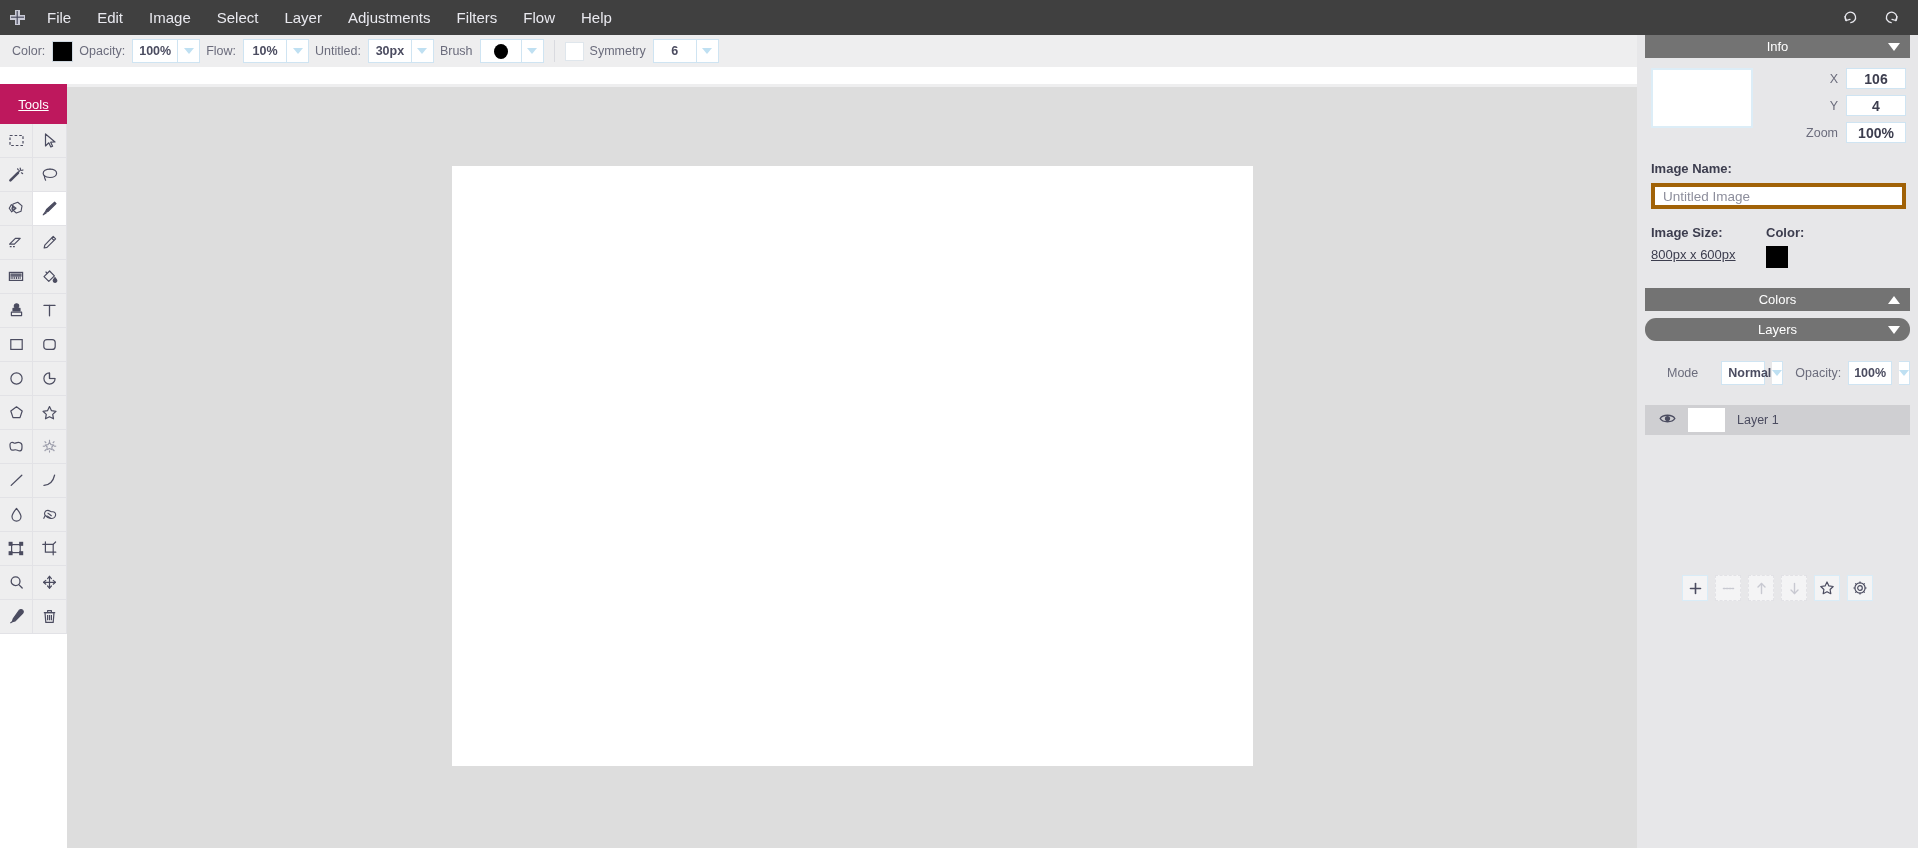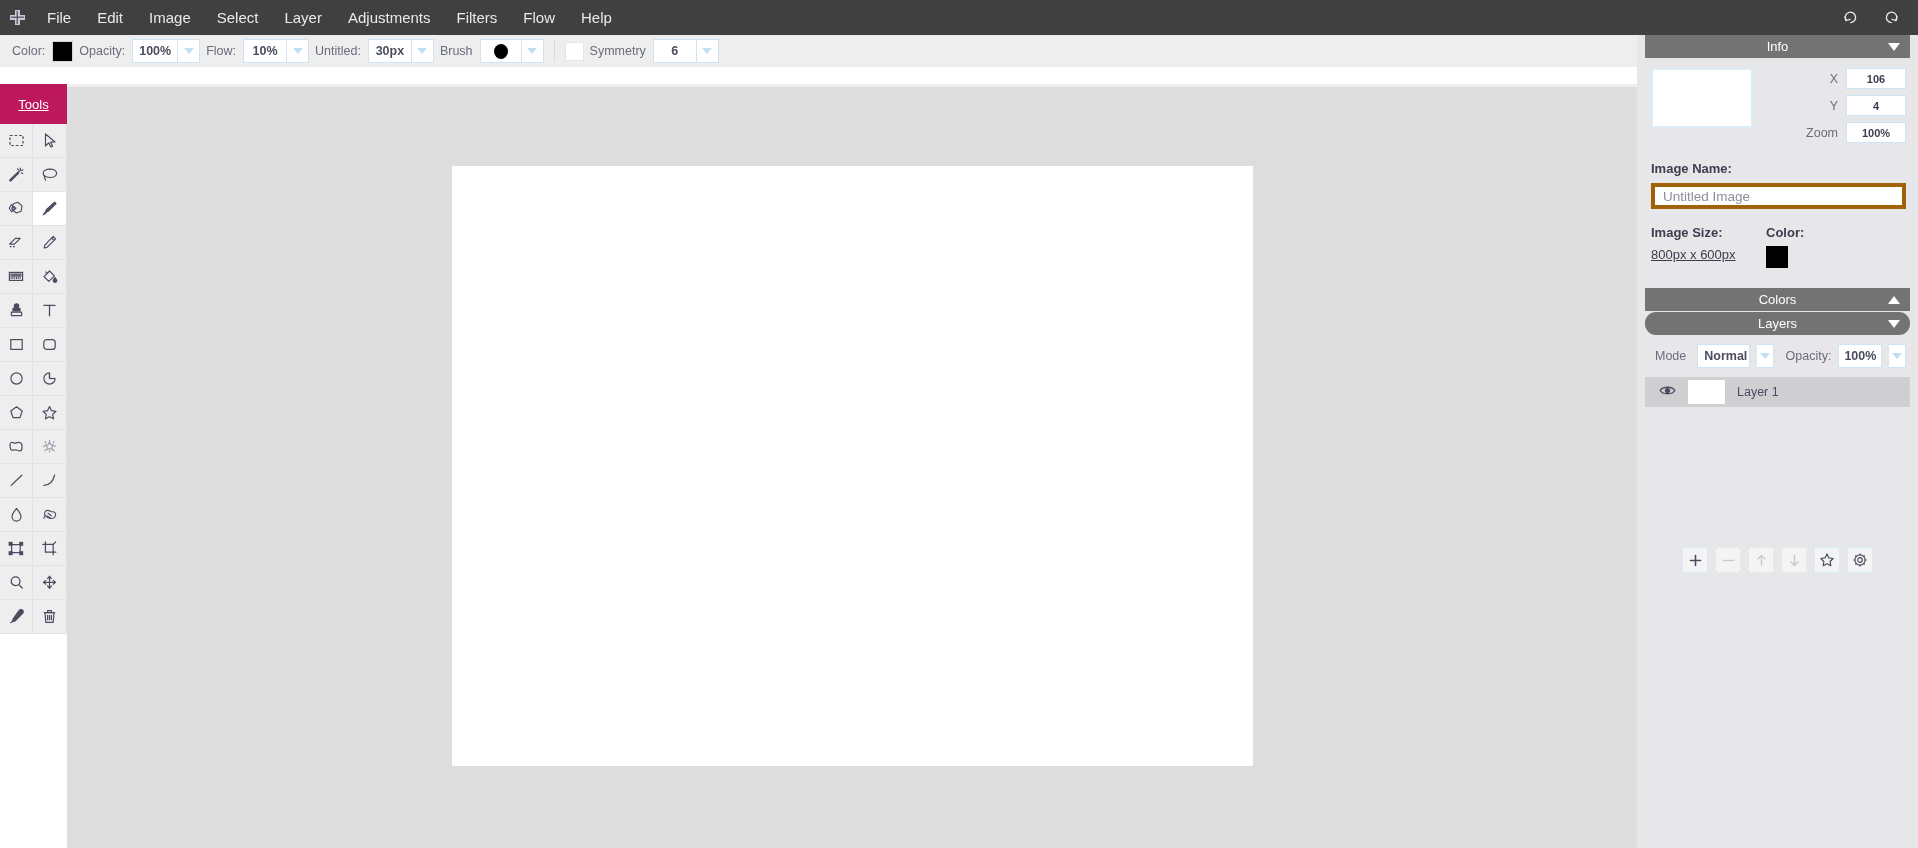--- a/index.html
+++ b/index.html
@@ -158,21 +158,21 @@
   #info-thumb {
     width: 102px; height: 60px; background: #ffffff;
     border: 2px solid #dcedf7;
   }
   #info-fields { display: flex; flex-direction: column; gap: 6px; flex: 1; }
   .info-line { display: flex; align-items: center; justify-content: flex-end; gap: 8px; }
   .info-key { font-size: 12.5px; color: #6b6c7c; }
   .info-val {
     width: 60px; height: 21px;
     border: 1px solid #cfe4f2; background: #fff;
-    font-size: 11px; font-weight: bold; color: #3c3d4e;
+    font-size: 14px; font-weight: bold; color: #3c3d4e;
     display: flex; align-items: center; justify-content: center;
   }
   .sec-label { font-size: 13px; font-weight: bold; color: #3c3d4e; }
   #imgname-input {
     width: 100%; height: 26px; margin-top: 7px;
     border: 4px solid #a16207; background: #ffffff;
     font-size: 13.5px; color: #8d8e9c;
     font-family: "Liberation Sans", sans-serif;
     padding: 0 8px; outline: none;
   }
@@ -568,27 +568,27 @@
           <div id="color-swatch-big"></div>
         </div>
       </div>
     </div>
 
     <div class="panel-head" style="margin-top:12px;">
       <span>Colors</span>
       <span class="panel-chevron chev-up"></span>
     </div>
 
-    <div class="panel-head" style="margin-top:1px;border-radius:11px;">
+    <div class="panel-head" style="margin-top:7px;border-radius:11px;">
       <span>Layers</span>
       <span class="panel-chevron chev-down"></span>
     </div>
 
     <div id="layers-opts">
-      <span class="opt-label" style="margin:4px;">Mode</span>
+      <span class="opt-label" style="margin:16px;">Mode</span>
       <span class="field" style="width:66px;justify-content:flex-start;">Normal</span>
       <span class="drop-btn">
         <span class="caret"></span>
       </span>
       <span class="opt-label" style="margin:0 0 0 5px;">Opacity:</span>
       <span class="field" style="width:46px;">100%</span>
       <span class="drop-btn">
         <span class="caret"></span>
       </span>
     </div>

